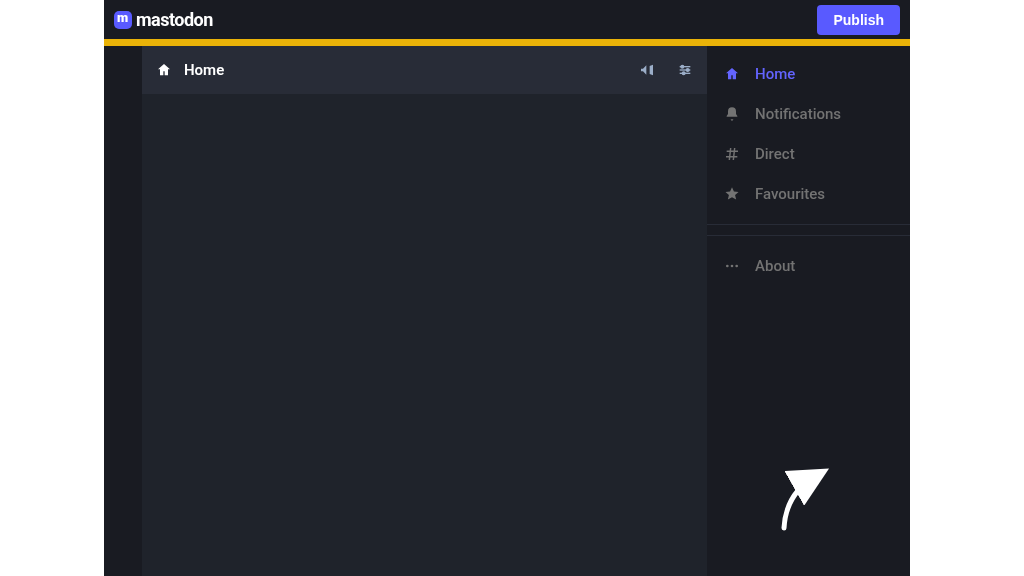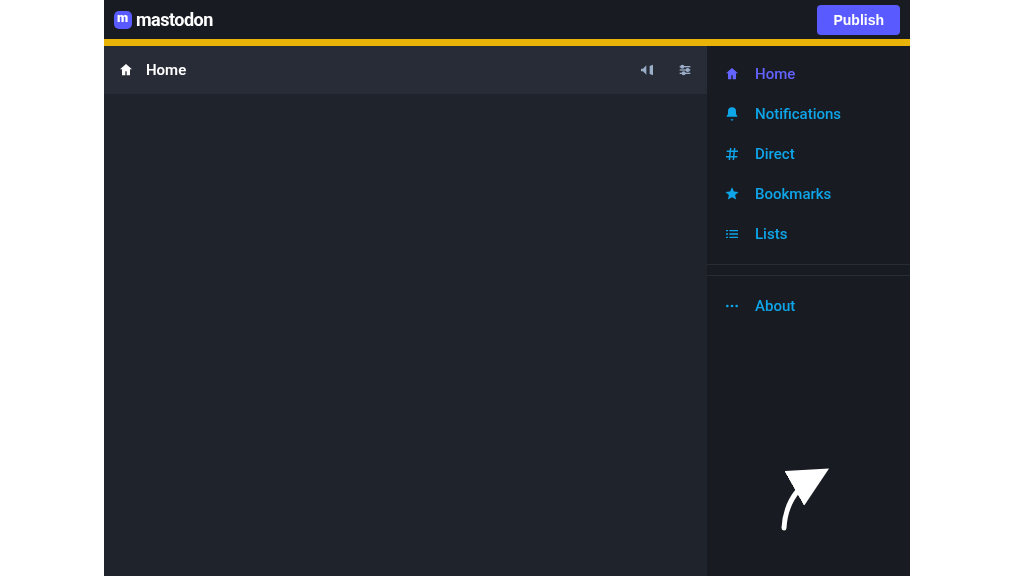--- a/index.html
+++ b/index.html
@@ -57,20 +57,21 @@
     border-radius: 4px;
     font-weight: 600;
     font-size: 14px;
     cursor: pointer;
   }
   
   
   .body {
     display: flex;
     height: calc(100% - 46px);
+    padding-left: 38px;
   }
   
   
   .main {
     flex: 1;
     background: #1f232b;
     display: flex;
     flex-direction: column;
   }
   .column-header {
@@ -107,21 +108,21 @@
   .sidebar {
     width: 203px;
     background: #191b22;
     padding: 8px 0;
   }
   .nav-item {
     display: flex;
     align-items: center;
     gap: 14px;
     padding: 11px 16px;
-    color: #0ea5e9;
+    color: #737373;
     font-size: 15px;
     font-weight: 500;
     cursor: pointer;
   }
   .nav-item.active { color: #6364ff; }
   .nav-item .nav-icon {
     width: 18px;
     display: flex;
     justify-content: center;
     color: inherit;
@@ -218,32 +219,24 @@
 
 
 
 
       <div class="nav-item">
         <span class="nav-icon">
           <svg viewBox="0 0 24 24">
               <path d="M12 2l2.9 6.3 6.9.6-5.2 4.6 1.6 6.8L12 16.8 5.8 20.3l1.6-6.8L2.2 8.9l6.9-.6z"></path>
             </svg>
         </span>
-        <span>Bookmarks</span>
-      </div>
-
-
-      <div class="nav-item">
-        <span class="nav-icon">
-          <svg viewBox="0 0 24 24">
-              <path d="M8 6h13v2H8zM8 11h13v2H8zM8 16h13v2H8zM3 6h3v2H3zM3 11h3v2H3zM3 16h3v2H3z"></path>
-            </svg>
-        </span>
-        <span>Lists</span>
-      </div>
+        <span>Favourites</span>
+      </div>
+
+
 
       <div class="nav-divider"></div>
 
 
       <div class="nav-divider"></div>
 
       <div class="nav-item">
         <span class="nav-icon">
           <svg viewBox="0 0 24 24">
               <circle cx="5" cy="12" r="2"></circle>

